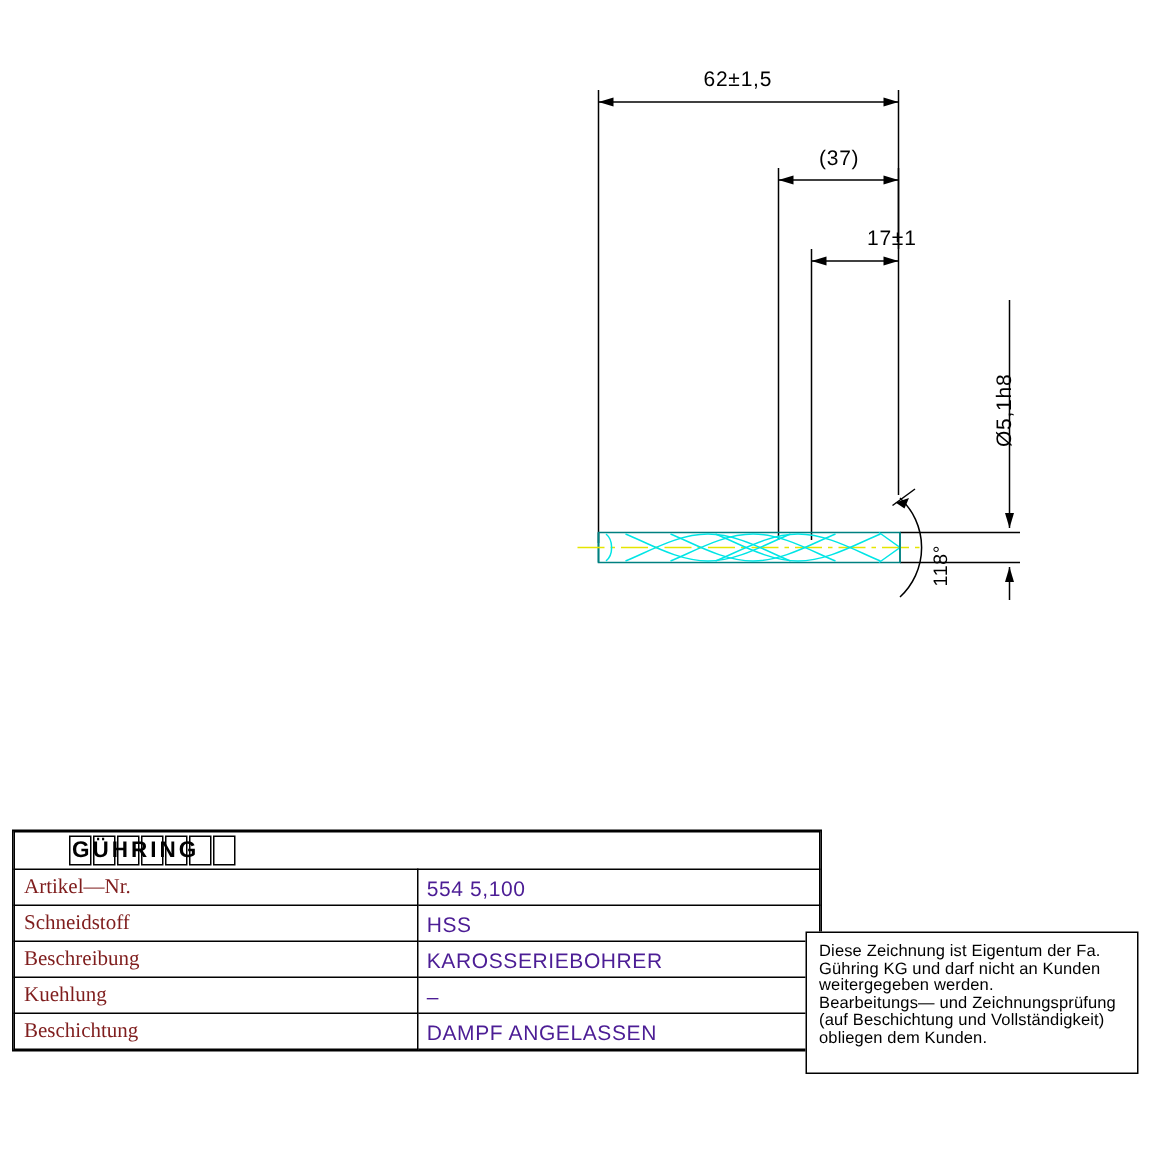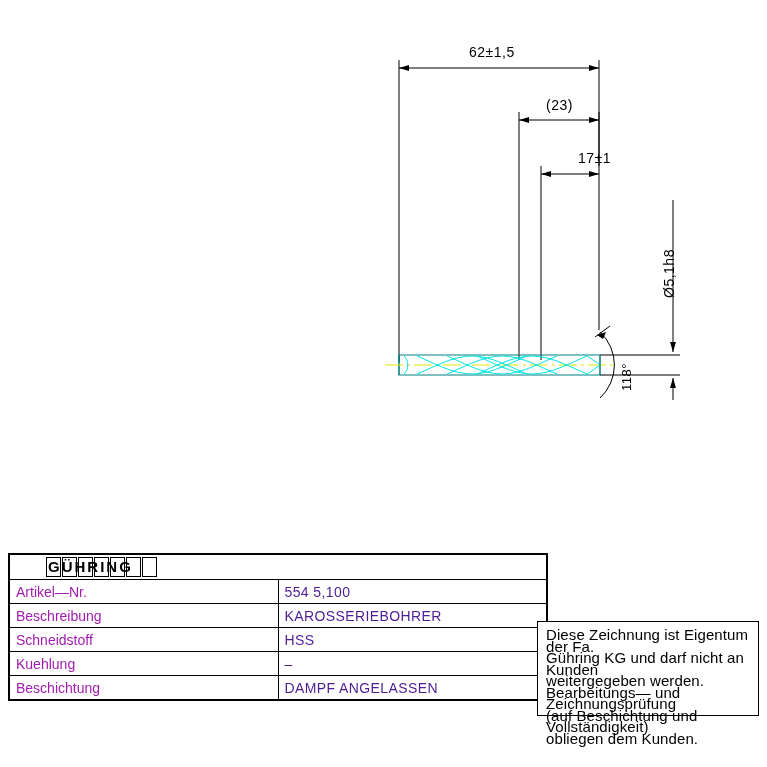--- a/index.html
+++ b/index.html
@@ -53,21 +53,22 @@
     height: 23px;
     padding: 0 6px;
     font-size: 14px;
     font-family: "Liberation Sans", sans-serif;
     vertical-align: middle;
     white-space: nowrap;
     overflow: hidden;
   }
   #title-block td.label {
     width: 194px;
-    color: #a21caf;
+    color: #7f1d1d;
+    font-family: Liberation Serif, serif;
   }
   #title-block td.value {
     color: #4c1d95;
     letter-spacing: 0.4px;
   }
   #title-block tr.logo-row td {
     height: 24px;
     padding: 0;
     margin-left: 13px;
   }
@@ -109,21 +110,21 @@
     width: 222px;
     height: 95px;
     border: 1px solid #000000;
     background: #ffffff;
     box-sizing: border-box;
     padding: 7px 8px 0 8px;
   }
   #legal-note p {
     margin: 0;
     font-family: "Liberation Sans", sans-serif;
-    font-size: 15px;
+    font-size: 11px;
     line-height: 11.5px;
     color: #000000;
     letter-spacing: 0.1px;
   }
 </style>
 </head>
 <body>
 
 <div id="stage">
 
@@ -188,21 +189,21 @@
 
       <path d="M586,355 L600,365 L586,375" stroke="#00e5e5" stroke-width="1" fill="none"></path>
       <line x1="600" y1="355" x2="600" y2="375" stroke="#008080" stroke-width="1"></line>
 
       <path d="M404,356 C409,360 409,370 404,374" stroke="#00e5e5" stroke-width="1" fill="none"></path>
     </g>
   </svg>
 
   <div class="dim-text" style="left:469px; top:44px;">62±1,5</div>
 
-  <div class="dim-text" style="left:546px; top:97px;">(23)</div>
+  <div class="dim-text" style="left:546px; top:97px;">(37)</div>
 
   <div class="dim-text" style="left:578px; top:150px;">17±1</div>
 
   <div class="dim-text vert" style="left:661px; top:298px;">Ø5,1h8</div>
 
   <div class="dim-text vert" style="left:619px; top:391px; font-size:13px;">118°</div>
 
   <div id="title-block">
     <table>
       <tbody>
@@ -220,26 +221,26 @@
             </div>
             <div class="logo-text">GÜHRING</div>
           </div>
         </td>
       </tr>
       <tr>
         <td class="label">Artikel—Nr.</td>
         <td class="value">554  5,100</td>
       </tr>
       <tr>
+        <td class="label">Schneidstoff</td>
+        <td class="value">HSS</td>
+      </tr>
+      <tr>
         <td class="label">Beschreibung</td>
         <td class="value">KAROSSERIEBOHRER</td>
-      </tr>
-      <tr>
-        <td class="label">Schneidstoff</td>
-        <td class="value">HSS</td>
       </tr>
       <tr>
         <td class="label">Kuehlung</td>
         <td class="value">–</td>
       </tr>
       <tr>
         <td class="label">Beschichtung</td>
         <td class="value">DAMPF  ANGELASSEN</td>
       </tr>
     </tbody>

